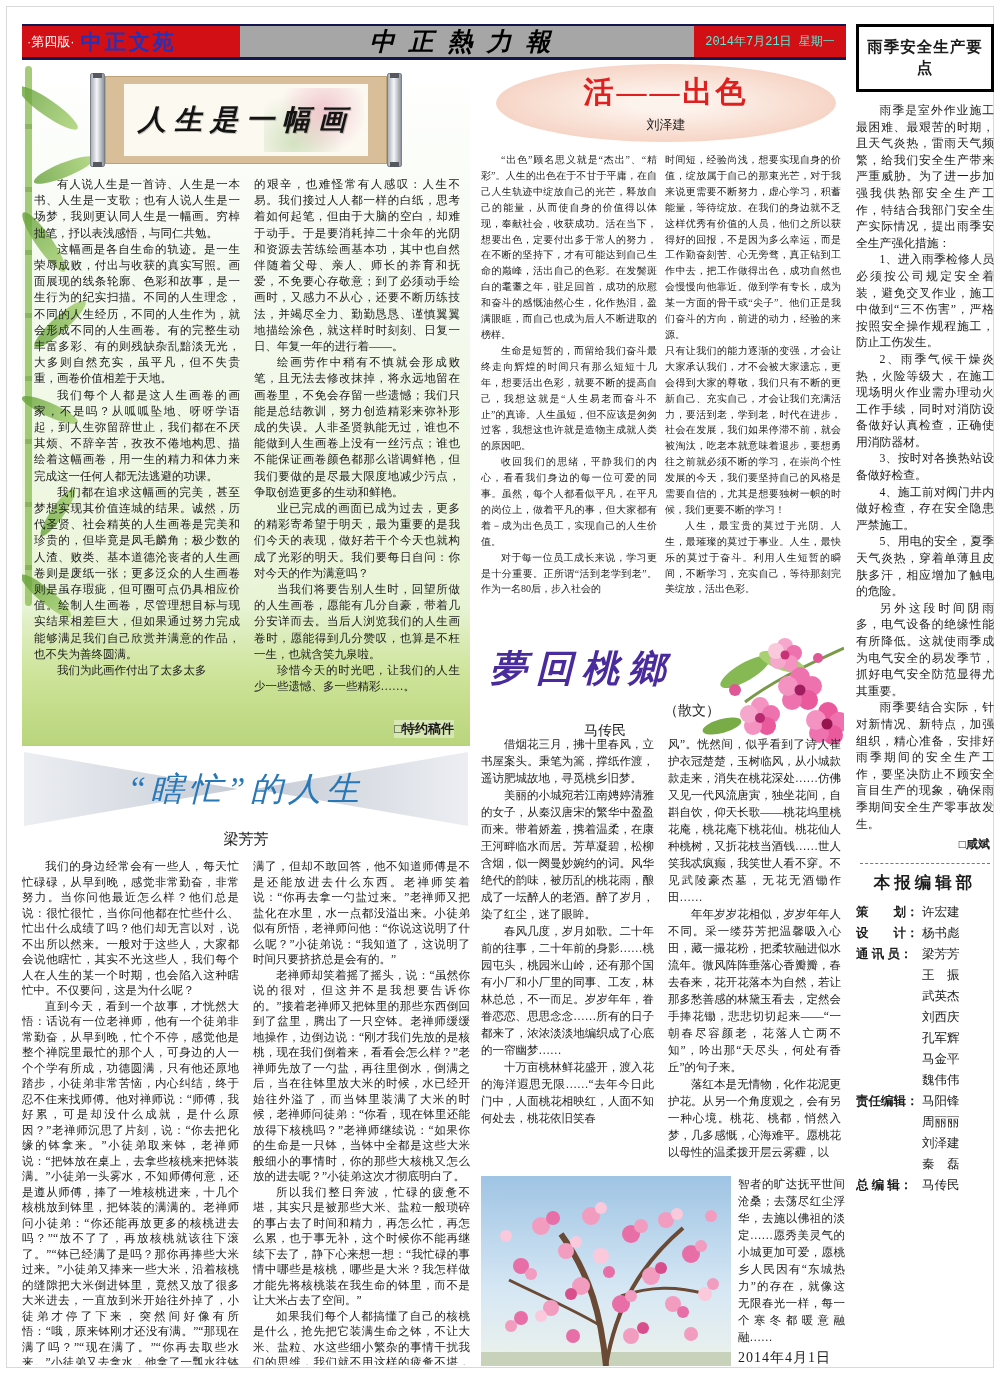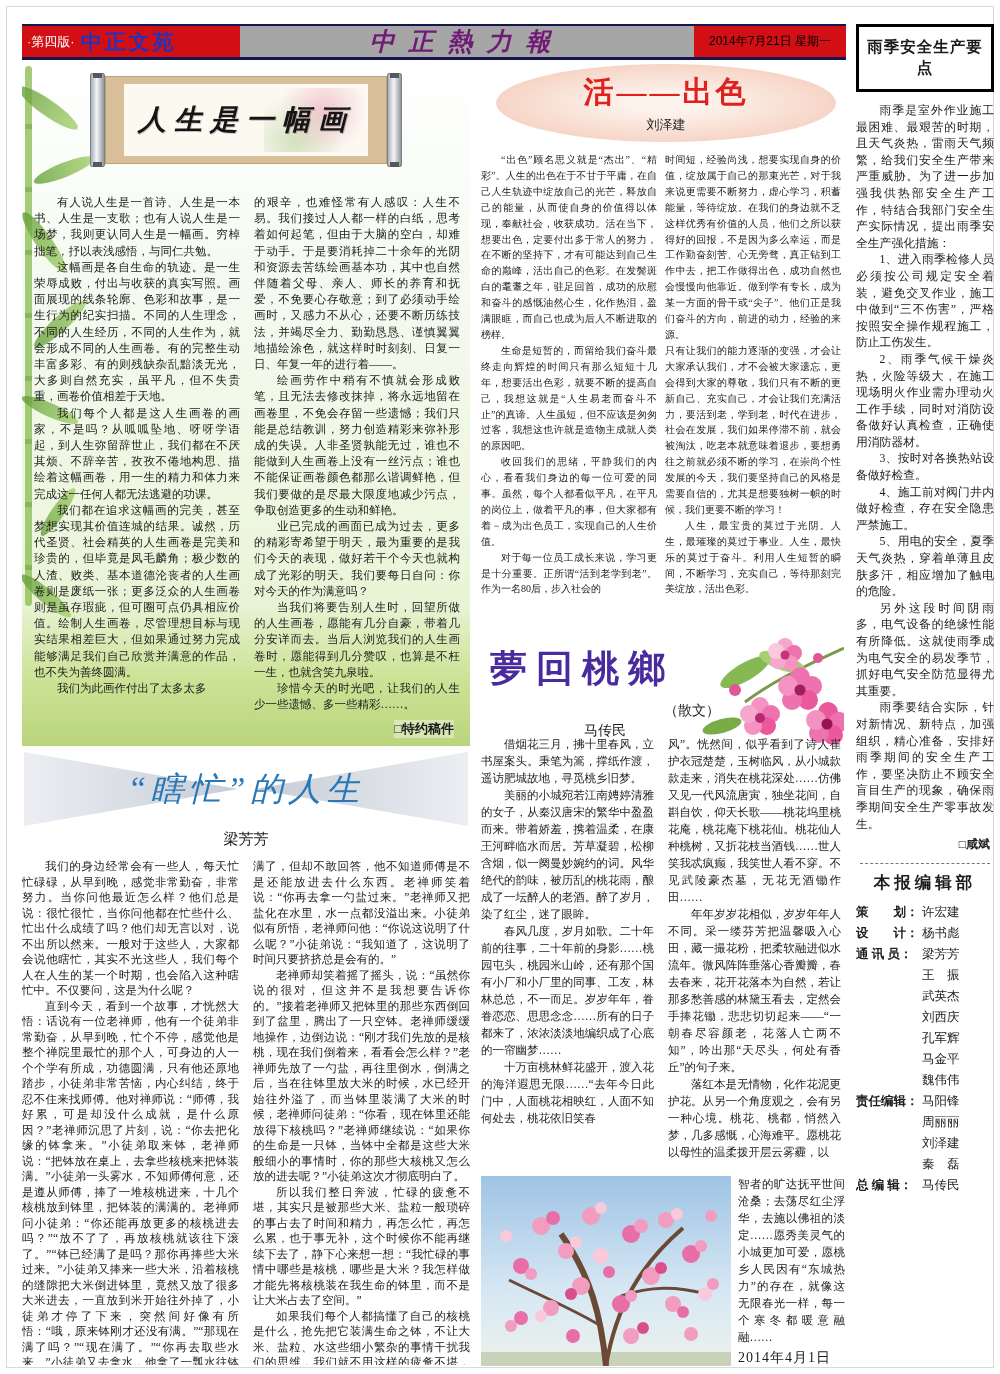--- a/index.html
+++ b/index.html
@@ -7,23 +7,23 @@
        font-family:"Liberation Serif","DejaVu Serif",serif;color:#1c1c1c}
   .frame{position:absolute;inset:6px;border:1px solid #d9d9d9;pointer-events:none}
 
   
   #masthead{position:absolute;left:22px;top:24px;width:824px;height:36px;display:flex;
             border-top:2px solid #15154f;border-bottom:3px solid #15154f;box-sizing:border-box}
   .mh-left{width:218px;background:#d10f15;display:flex;align-items:center;padding-left:5px;box-sizing:border-box}
   .edition{color:#fff;font-size:13px;font-family:"Liberation Sans",sans-serif;white-space:nowrap}
   .section{color:#2233bb;font-size:21px;font-weight:bold;margin-left:6px;letter-spacing:3px;white-space:nowrap}
   .mh-center{flex:1;background:#a6a6a6;display:flex;align-items:center;justify-content:center}
-  .paper{font-size:25px;font-weight:bold;font-style:italic;letter-spacing:14px;color:#701a75}
-  .mh-right{width:152px;background:#d10f15;color:#000000;display:flex;align-items:center;justify-content:center;
-            font-size:12px;font-family:Liberation Sans, sans-serif;white-space:nowrap}
+  .paper{font-size:25px;font-weight:bold;font-style:italic;letter-spacing:14px;color:#000000}
+  .mh-right{width:152px;background:#d10f15;color:#5eead4;display:flex;align-items:center;justify-content:center;
+            font-size:12px;font-family:Liberation Mono, monospace;white-space:nowrap}
 
   
   #painting{position:absolute;left:22px;top:66px;width:448px;height:680px;overflow:hidden;
             background:linear-gradient(180deg,#ffffff 0%,#f4faef 35%,#edf6dd 70%,#ddeec4 100%)}
   .stalk{position:absolute;left:3px;top:0;height:540px;width:7px;border-radius:4px;opacity:.8;
          background:repeating-linear-gradient(180deg,#8fbf5a 0 58px,#6da33c 58px 63px)}
   .leaf{position:absolute;width:72px;height:16px;border-radius:50%;opacity:.78;
         background:linear-gradient(90deg,#5f9c33,#a3cf6a)}
   .leaf.l1{left:-10px;top:34px;transform:rotate(35deg)}
   .leaf.l2{left:6px;top:96px;transform:rotate(-22deg) scale(.9)}
@@ -39,21 +39,21 @@
        border:1px solid #7c8188;border-radius:2px;position:relative;flex:none}
   .rod::before,.rod::after{content:"";position:absolute;left:2px;right:2px;height:5px;background:#55595f}
   .rod::before{top:-1px}.rod::after{bottom:-1px}
   .sframe{flex:1;background:#d8bf9a;border:1px solid #bda176;padding:7px 18px;box-sizing:border-box}
   .spaper{background:#fcf9f1;height:100%;position:relative;display:flex;align-items:center;justify-content:center}
   .sflower{position:absolute;right:4px;top:4px;bottom:4px;width:100px;
            background:radial-gradient(circle at 60% 35%,rgba(233,160,180,.55),rgba(233,160,180,0) 60%),
                       radial-gradient(circle at 30% 85%,rgba(150,190,120,.4),rgba(150,190,120,0) 55%)}
   .ptitle{position:relative;z-index:1;font-size:28px;font-weight:bold;font-style:italic;letter-spacing:8px;
           color:#141414;text-shadow:1px 1px 0 rgba(0,0,0,.22);white-space:nowrap}
-  .p-cols{position:absolute;left:12px;top:128px;width:426px;height:558px;display:flex;gap:14px}
+  .p-cols{position:absolute;left:12px;top:110px;width:426px;height:558px;display:flex;gap:14px}
   .pcol{flex:1;font-size:11.5px;line-height:16.2px;text-align:justify;overflow:hidden;color:#212121}
   p{margin:0;text-indent:2em}
   p.noind{text-indent:0}
   .credit{position:absolute;right:16px;bottom:8px;font-weight:bold;font-size:13px;background:rgba(255,255,255,.4)}
 
   
   #busy{position:absolute;left:22px;top:752px;width:448px;height:614px;overflow:hidden}
   .banner{position:relative;height:74px}
   .tri{position:absolute;top:0;height:74px;width:214px}
   .tri-l{left:2px;background:linear-gradient(90deg,#eceef2,#c6ccd6);clip-path:polygon(0 0,100% 50%,0 100%)}
@@ -69,21 +69,21 @@
             background:radial-gradient(ellipse at center,#fdf3ed 15%,#f7d8ca 65%,#f0c2b0 100%);
             text-align:center;overflow:hidden}
   .huo-title{font-size:30px;font-weight:bold;color:#e01f1f;letter-spacing:3px;margin-top:8px;white-space:nowrap}
   .huo-author{font-size:13px;margin-top:3px}
   #huo-body{position:absolute;left:481px;top:152px;width:360px;height:472px;display:flex;gap:8px}
   .hcol{flex:1;font-size:10px;line-height:15.9px;text-align:justify;overflow:hidden}
 
   
   #dream-head{position:absolute;left:480px;top:628px;width:364px;height:118px}
   .dflower{position:absolute;right:0;top:2px}
-  .dream-title{position:absolute;left:10px;top:16px;font-size:37px;font-weight:bold;
+  .dream-title{position:absolute;left:10px;top:16px;font-size:37px;font-weight:bold;font-style:italic;
                color:#4a2b9d;letter-spacing:9px;white-space:nowrap}
   .dream-genre{position:absolute;left:184px;top:74px;font-size:14px}
   .dream-author{position:absolute;left:104px;top:94px;font-size:14px}
   #dream-body{position:absolute;left:481px;top:736px;width:360px;height:424px;display:flex;gap:14px}
   .dcol{flex:1;font-size:11.5px;line-height:17px;text-align:justify;overflow:hidden}
   #dream-bottom{position:absolute;left:481px;top:1176px;width:364px;height:190px;display:flex;gap:7px}
   .dphoto{flex:none}
   .dside{flex:1;display:flex;flex-direction:column;font-size:11.5px;line-height:17px;text-align:justify;overflow:hidden}
   .ddate{margin-top:auto;font-size:14px;letter-spacing:1px;white-space:nowrap}
 

